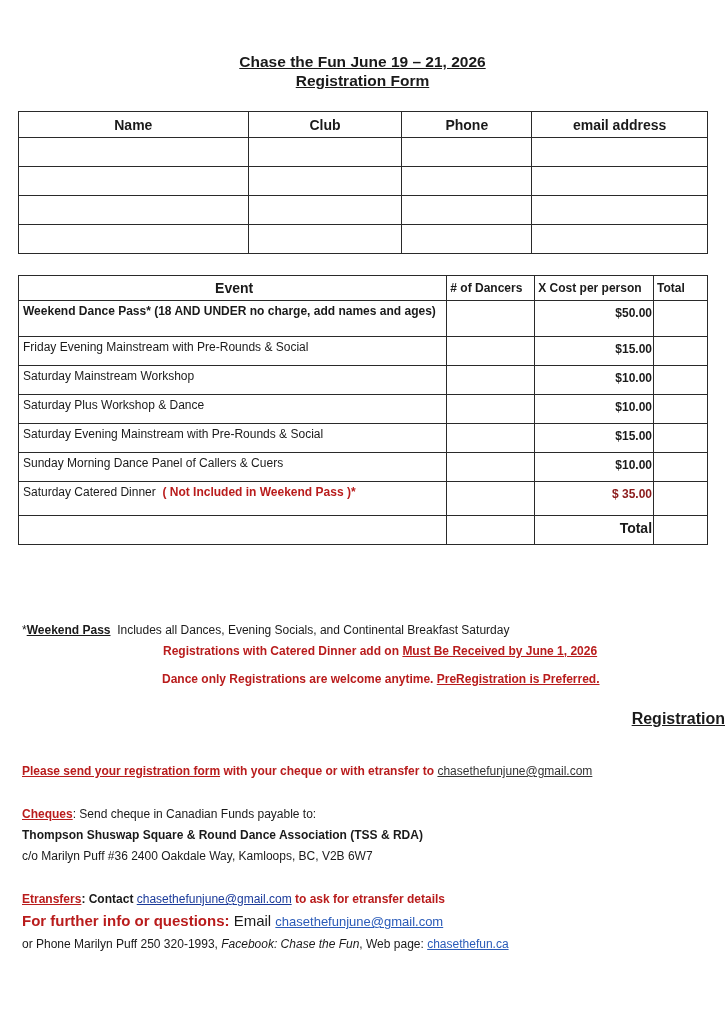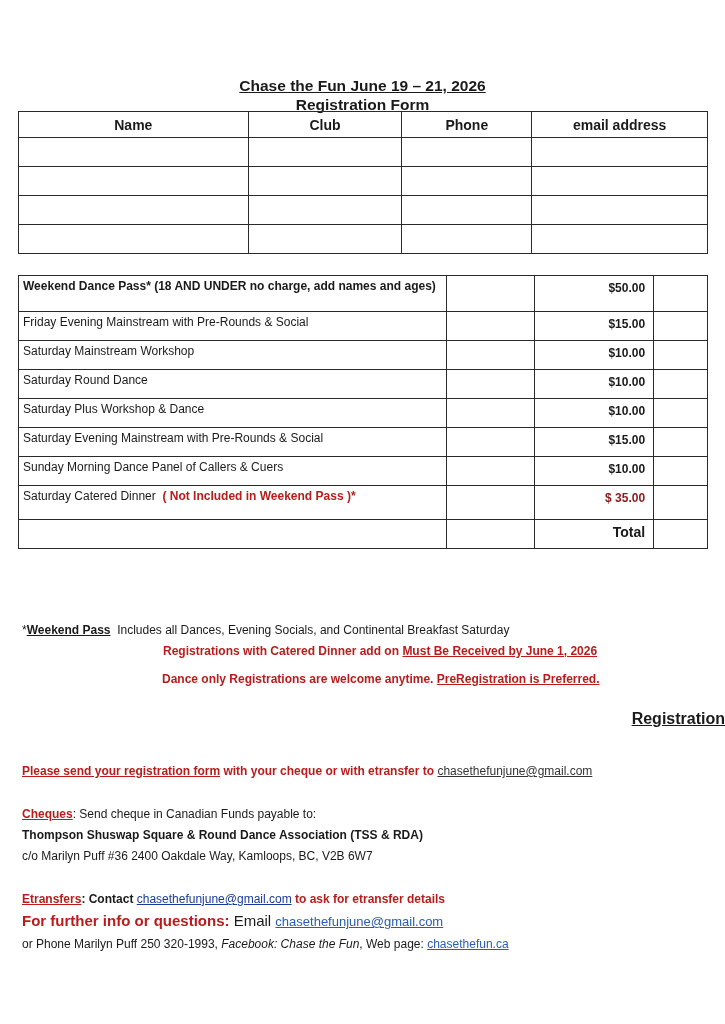--- a/index.html
+++ b/index.html
@@ -1,29 +1,29 @@
 <!DOCTYPE html>
 <html><head>
 <meta charset="utf-8">
 <style>
   * { box-sizing: border-box; margin: 0; padding: 0; }
   html, body { width: 725px; height: 1024px; background: #ffffff; overflow: hidden; }
   body { position: relative; font-family: "Liberation Sans", sans-serif; color: #1a1a1a; }
   .abs { position: absolute; }
-  .title { left: 0; width: 725px; text-align: center; font-weight: bold; font-size: 15.5px; text-decoration: underline; margin-top: 24px; }
+  .title { left: 0; width: 725px; text-align: center; font-weight: bold; font-size: 15.5px; text-decoration: underline; }
   table { border-collapse: collapse; position: absolute; }
   td, th { border: 1.5px solid #2a2a2a; }
   #people { left: 18px; top: 111px; width: 690px; }
   #people th { height: 26px; font-size: 14px; font-weight: bold; text-align: center; }
   #people td { height: 29px; }
   #events { left: 18px; top: 275px; width: 690px; }
   #events th { height: 25px; font-weight: bold; font-size: 12px; text-align: left; padding-left: 3px; }
   #events th.ev { font-size: 14px; text-align: center; }
   #events td { font-size: 12px; padding: 3px 4px; vertical-align: top; height: 29px; }
-  #events td.cost { text-align: right; font-weight: bold; padding-right: 8px; padding-top: 5px; }
+  #events td.cost { text-align: right; font-weight: bold; padding-right: 1px; padding-top: 5px; }
   #events td.bold { font-weight: bold; }
   .red { color: #8b1a1a; }
   .note { font-size: 12px; }
   .redb { color: #b91c1c; font-weight: bold; }
   .u { text-decoration: underline; margin-top: 40px; }
   .link { color: #1a3a9a; text-decoration: underline; }
   .link2 { color: #2a5bb8; text-decoration: underline; }
   .plainlink { color: #333; text-decoration: underline; }
   .nights-line { display: inline-block; width: 42px; border-bottom: 2px solid #111; margin-left: 1px; }
 </style>
@@ -75,40 +75,40 @@
   </table>
 
 <table id="events">
   <colgroup>
       <col style="width:429px">
       <col style="width:88px">
       <col style="width:119px">
       <col style="width:54px">
     </colgroup>
   <tbody>
+      <tr>
+    <th class="ev">Event</th>
+    <th># of Dancers</th>
+    <th>X Cost per person</th>
+    <th>Total</th>
+  </tr>
   <tr>
     <td class="bold" style="height:36px;">Weekend Dance Pass*  (18 AND UNDER no charge, add names and ages)</td>
     <td></td>
     <td class="cost">$50.00</td>
     <td></td>
   </tr>
   <tr>
     <td>Friday Evening Mainstream with Pre-Rounds &amp; Social</td>
     <td></td>
     <td class="cost">$15.00</td>
     <td></td>
   </tr>
   <tr>
     <td>Saturday Mainstream Workshop</td>
-    <td></td>
-    <td class="cost">$10.00</td>
-    <td></td>
-  </tr>
-  <tr>
-    <td>Saturday Round Dance</td>
     <td></td>
     <td class="cost">$10.00</td>
     <td></td>
   </tr>
   <tr>
     <td>Saturday Plus Workshop &amp; Dance</td>
     <td></td>
     <td class="cost">$10.00</td>
     <td></td>
   </tr>

